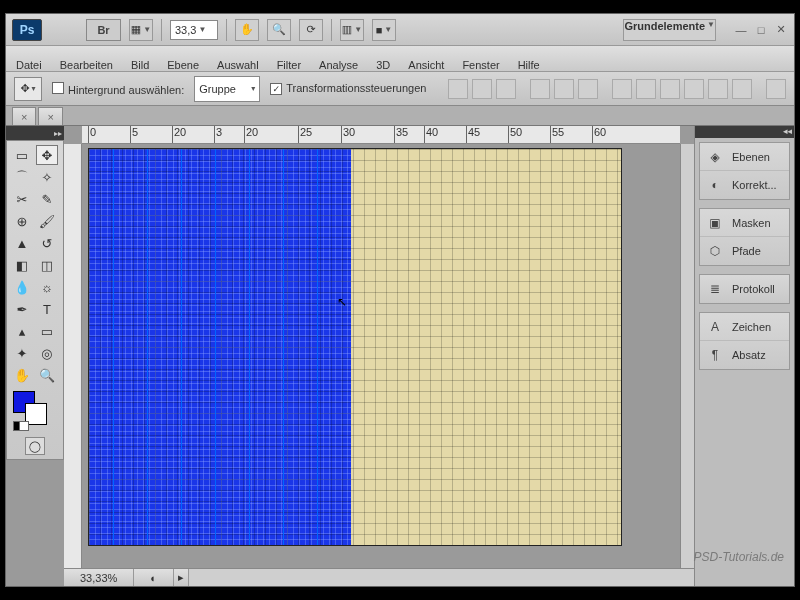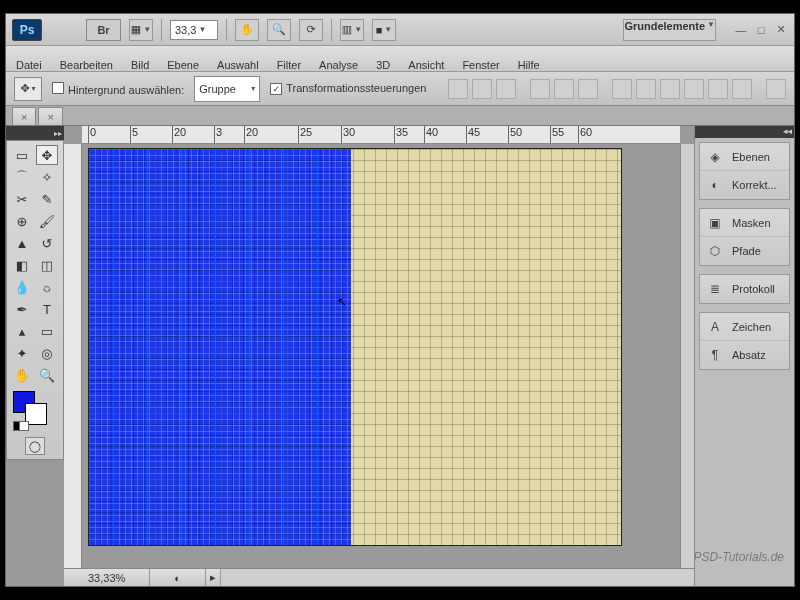--- a/index.html
+++ b/index.html
@@ -70,21 +70,21 @@
   linear-gradient(#88a0ff66 1px, transparent 1px),
   linear-gradient(90deg,#88a0ff66 1px, transparent 1px);
   background-size:6px 6px; }
 .guides { position:absolute; inset:0; }
 .guide-v { position:absolute; top:0; bottom:0; width:1px; background:#06f; }
 .cursor { position:absolute; left:248px; top:146px; font-size:12px; color:#000; }
 .vscroll { width:14px; background:#cfcfcf; border-left:1px solid #888; }
 
 
 .status { height:18px; background:linear-gradient(#e0e0e0,#c8c8c8); border-top:1px solid #888; display:flex; align-items:center; font-size:10px; }
-.status .cell { padding:0 24px; border-right:1px solid #999; height:100%; display:flex; align-items:center; }
+.status .cell { padding:0 16px; border-right:1px solid #999; height:100%; display:flex; align-items:center; }
 .status .tri2 { padding:0 4px; }
 
 
 .right { width:100px; background:#bdbdbd; border-left:1px solid #888; display:flex; flex-direction:column; }
 .collapse-bar { height:12px; background:#3a3a3a; display:flex; justify-content:flex-end; }
 .collapse-bar span { color:#ccc; font-size:9px; padding-right:2px; }
 .panel-grp { background:linear-gradient(#d8d8d8,#c8c8c8); border:1px solid #999; margin:4px; }
 .panel-item { height:28px; display:flex; align-items:center; gap:8px; padding:0 6px; border-bottom:1px solid #bbb; }
 .panel-item:last-child { border-bottom:none; }
 .p-icon { width:18px; height:16px; display:flex; align-items:center; justify-content:center; font-size:12px; color:#444; }
@@ -223,21 +223,21 @@
         <div class="tick" style="left:90px">20</div>
         <div class="tick" style="left:132px">3</div>
         <div class="tick" style="left:162px">20</div>
         <div class="tick" style="left:216px">25</div>
         <div class="tick" style="left:259px">30</div>
         <div class="tick" style="left:312px">35</div>
         <div class="tick" style="left:342px">40</div>
         <div class="tick" style="left:384px">45</div>
         <div class="tick" style="left:426px">50</div>
         <div class="tick" style="left:468px">55</div>
-        <div class="tick" style="left:496px">60</div>
+        <div class="tick" style="left:510px">60</div>
       </div>
       <div class="canvas-row">
         <div class="vruler"></div>
         <div class="viewport">
           <div class="canvas">
             <div class="blue-fill"></div>
             <div class="blue-grid"></div>
             <div class="grid"></div>
             <div class="guides">
               <div class="guide-v" style="left:24px"></div>

